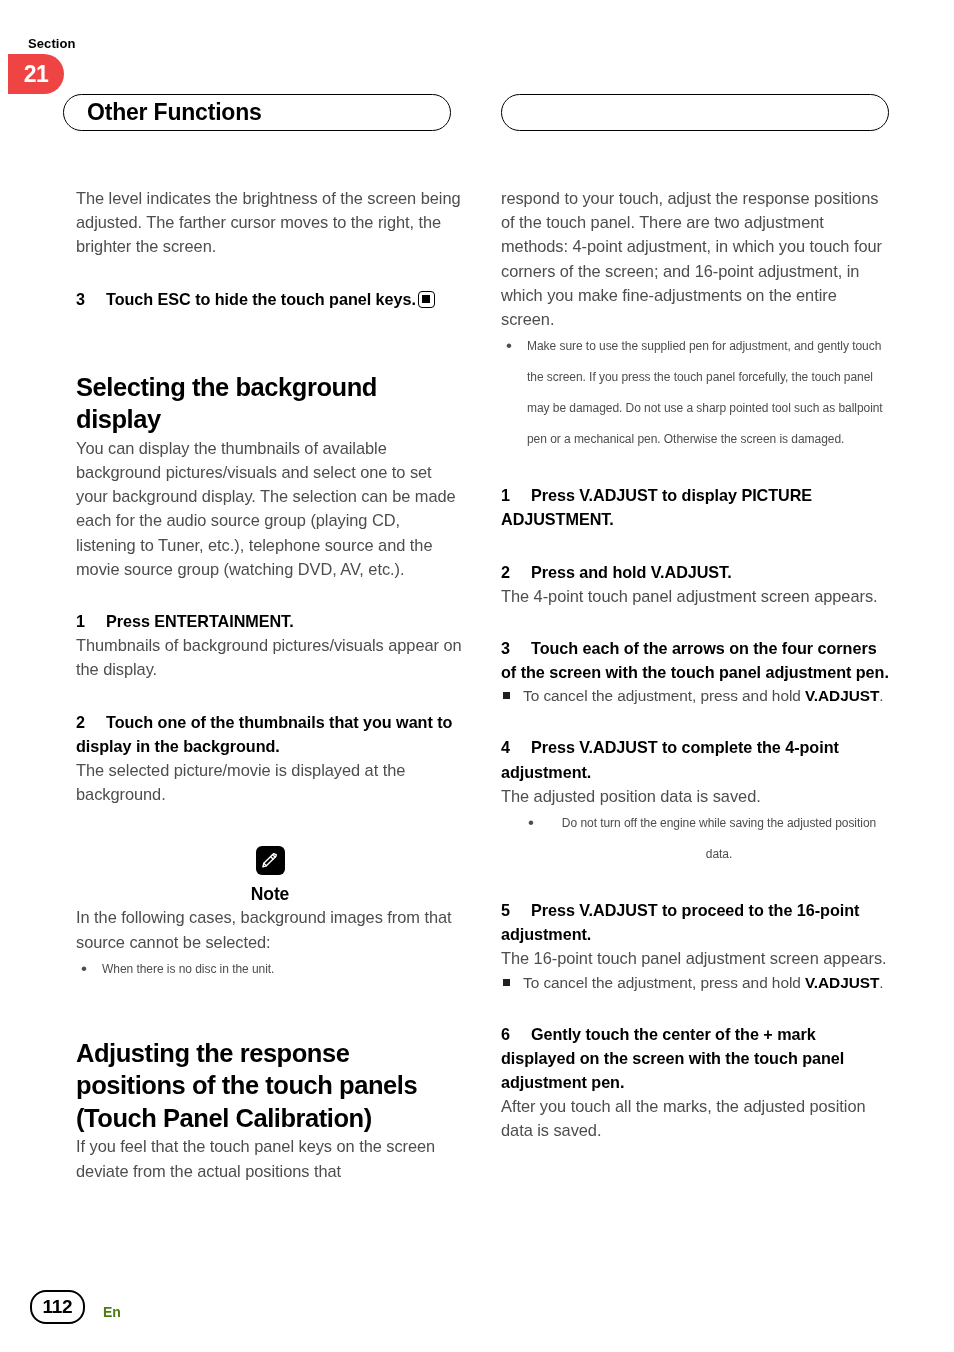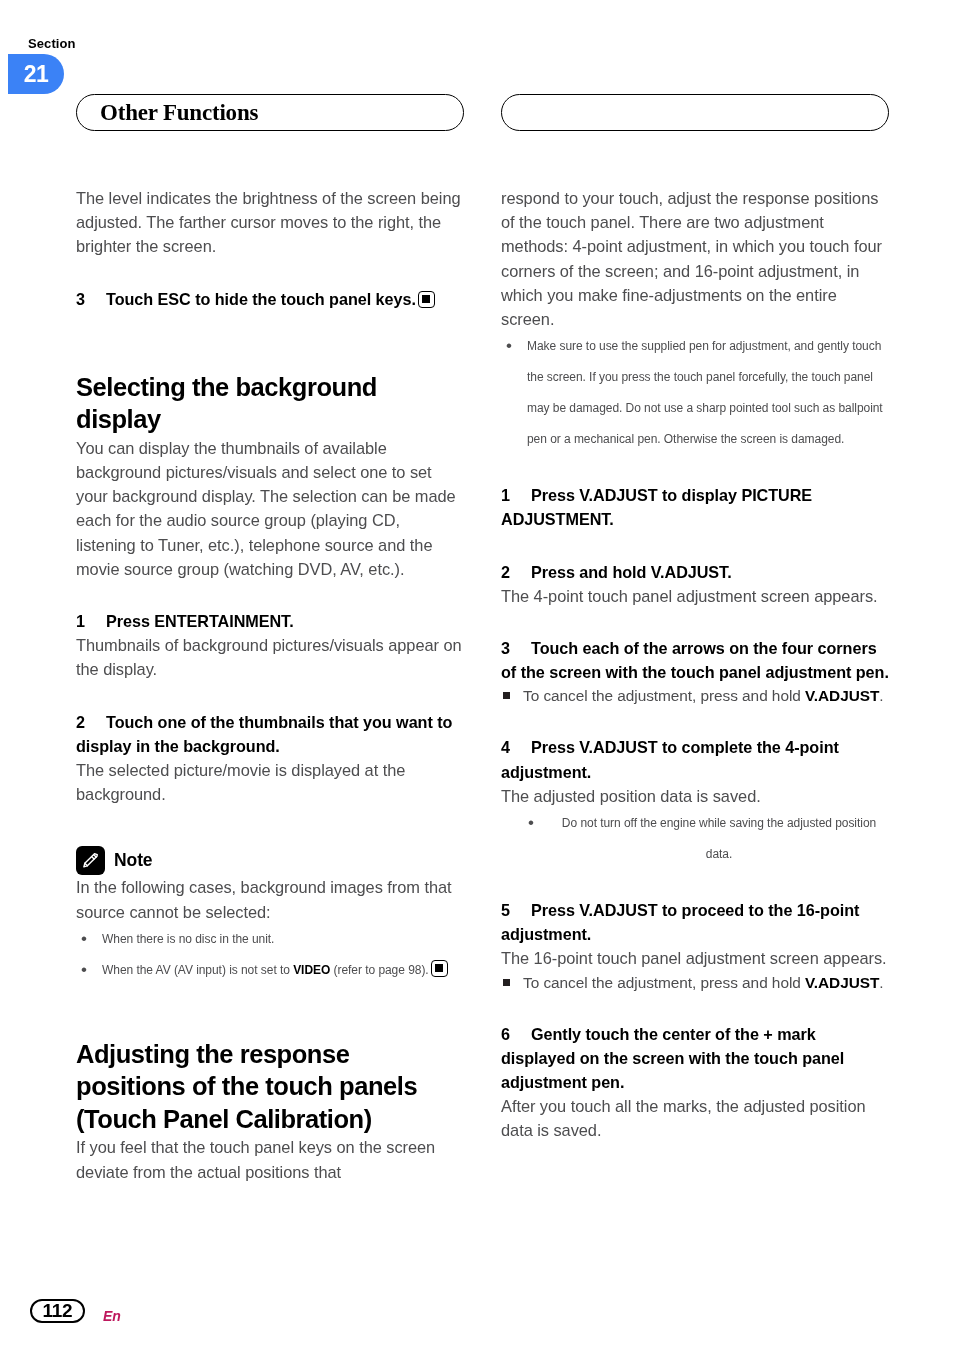--- a/index.html
+++ b/index.html
@@ -37,44 +37,43 @@
     font-weight: bold;
     letter-spacing: 0.1px;
     color: #000;
   }
   .section-tab {
     position: absolute;
     left: 8px;
     top: 18px;
     width: 56px;
     height: 40px;
-    background: #3b82f6;
+    background: #ef4444;
     border-radius: 0 20px 20px 0;
     color: #fff;
     font-size: 23px;
     font-weight: bold;
     display: flex;
     align-items: center;
     justify-content: center;
     letter-spacing: -0.5px;
   }
   .pill {
     position: absolute;
     height: 37px;
     border: 1.4px solid #000;
     border-radius: 20px;
     box-sizing: border-box;
     display: flex;
     align-items: center;
   }
   .pill-left {
-    left: 76px;
+    left: 63px;
     top: 58px;
     width: 388px;
-    font-family: Liberation Serif, serif;
   }
   .pill-right {
     left: 501px;
     top: 58px;
     width: 388px;
   }
   .pill-title {
     padding-left: 23px;
     font-size: 23px;
     font-weight: bold;
@@ -197,20 +196,21 @@
     width: 8px;
     height: 8px;
     background: #000;
   }
 
   
   .note-head {
     display: flex;
     align-items: center;
     gap: 9px;
+    flex-direction: column;
   }
   .note-icon {
     width: 29px;
     height: 29px;
     background: #000;
     border-radius: 6px;
     display: flex;
     align-items: center;
     justify-content: center;
     flex: none;
@@ -228,38 +228,37 @@
   .footer {
     position: absolute;
     left: 30px;
     bottom: 28px;
     display: flex;
     align-items: center;
     gap: 18px;
   }
   .page-pill {
     width: 55px;
-    height: 24px;
+    height: 34px;
     border: 2px solid #000;
     border-radius: 16px;
     box-sizing: border-box;
     display: flex;
     align-items: center;
     justify-content: center;
     font-size: 19px;
     font-weight: bold;
     color: #000;
     letter-spacing: -0.3px;
   }
   .lang {
     font-size: 14px;
     font-weight: bold;
-    color: #be185d;
+    color: #4d7c0f;
     padding-top: 10px;
-    font-style: italic;
   }
 </style>
 </head>
 <body>
 
 <div class="page">
 
   <div class="header">
     <div class="section-word">Section</div>
     <div class="section-tab">21</div>
@@ -304,21 +303,20 @@
             <path d="M13.2 7.2 L15.7 9.7"></path>
             <path d="M4.6 14.8 L7.6 17.8"></path>
           </g>
         </svg>
       </span>
       <span class="note-title">Note</span>
     </div>
     <p class="body-text">In the following cases, background images from that source cannot be selected:</p>
     <ul class="bullets">
       <li>When there is no disc in the unit.</li>
-      <li><span>When the AV (AV input) is not set to </span><b class="strong">VIDEO</b> <span>(refer to page 98).</span><span class="endmark"></span></li>
     </ul>
 
     <div class="gap-xl"></div>
 
     <h2 class="heading">Adjusting the response positions of the touch panels (Touch Panel Calibration)</h2>
 
     <p class="body-text">If you feel that the touch panel keys on the screen deviate from the actual positions that</p>
   </div>
 
   <div class="col col-right">

